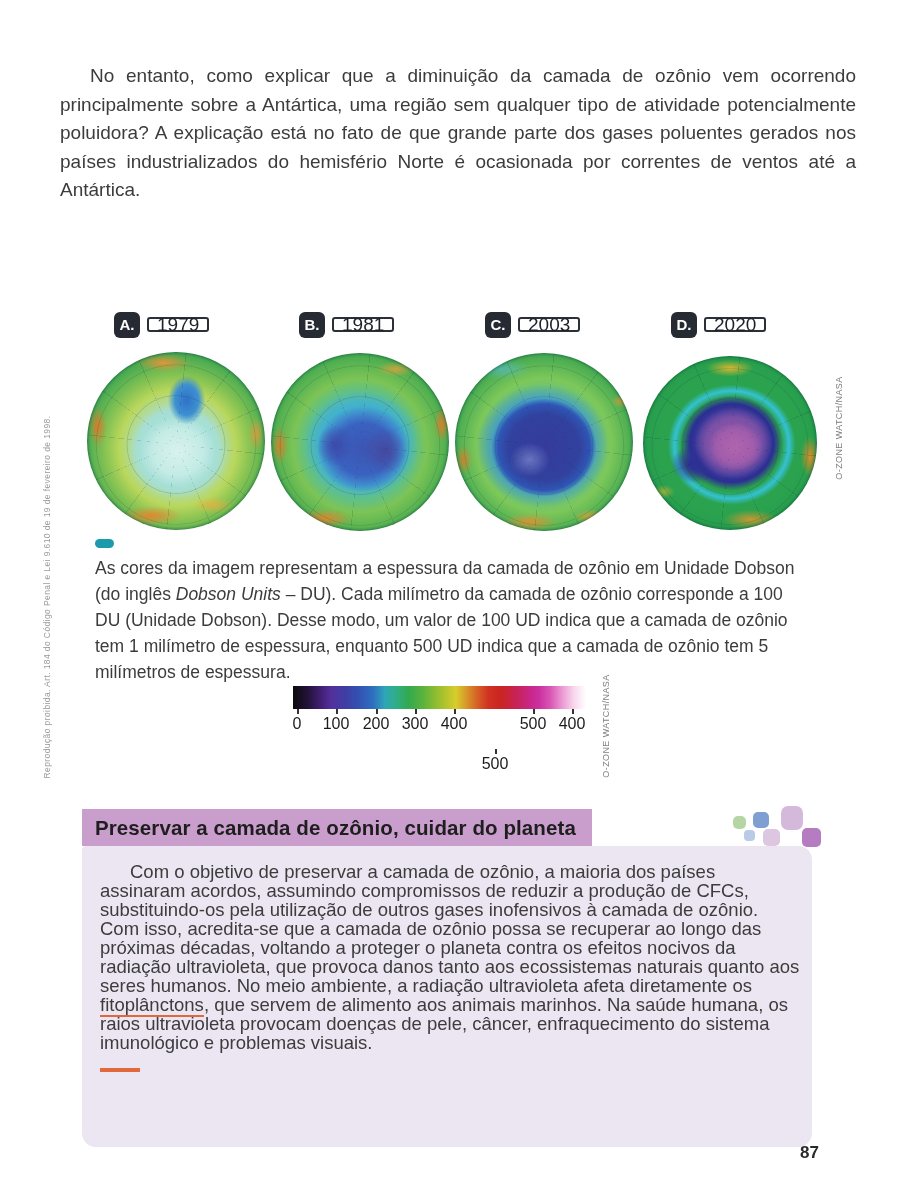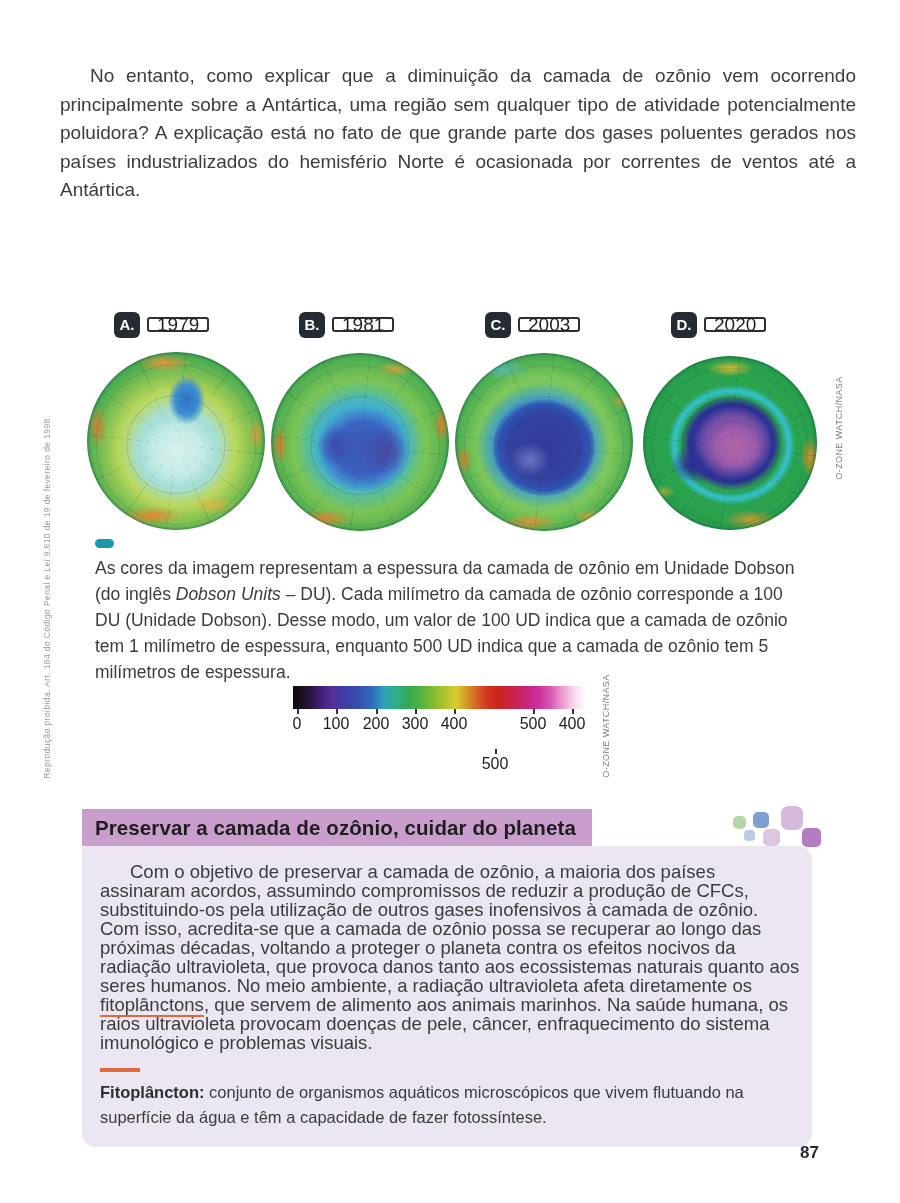--- a/index.html
+++ b/index.html
@@ -222,16 +222,15 @@
   <span class="deco deco-green"></span>
   <span class="deco deco-blue"></span>
   <span class="deco deco-lblue"></span>
   <span class="deco deco-lpurp1"></span>
   <span class="deco deco-lpurp2"></span>
   <span class="deco deco-dpurp"></span>
 
   <p class="infobox-text"><span class="indent"></span><span>Com o objetivo de preservar a camada de ozônio, a maioria dos países assinaram acordos, assumindo compromissos de reduzir a produção de CFCs, substituindo-os pela utilização de outros gases inofensivos à camada de ozônio. Com isso, acredita-se que a camada de ozônio possa se recuperar ao longo das próximas décadas, voltando a proteger o planeta contra os efeitos nocivos da radiação ultravioleta, que provoca danos tanto aos ecossistemas naturais quanto aos seres humanos. No meio ambiente, a radiação ultravioleta afeta diretamente os </span><span class="underline-orange">fitoplânctons</span><span>, que servem de alimento aos animais marinhos. Na saúde humana, os raios ultravioleta provocam doenças de pele, câncer, enfraquecimento do sistema imunológico e problemas visuais.</span></p>
 
   <div class="orange-divider"></div>
-  <p class="definition"><b>Fitoplâncton:</b><span> conjunto de organismos aquáticos microscópicos que vivem flutuando na superfície da água e têm a capacidade de fazer fotossíntese.</span></p>
 
   <div class="page-number">87</div>
 </div>
 
 </body></html>

